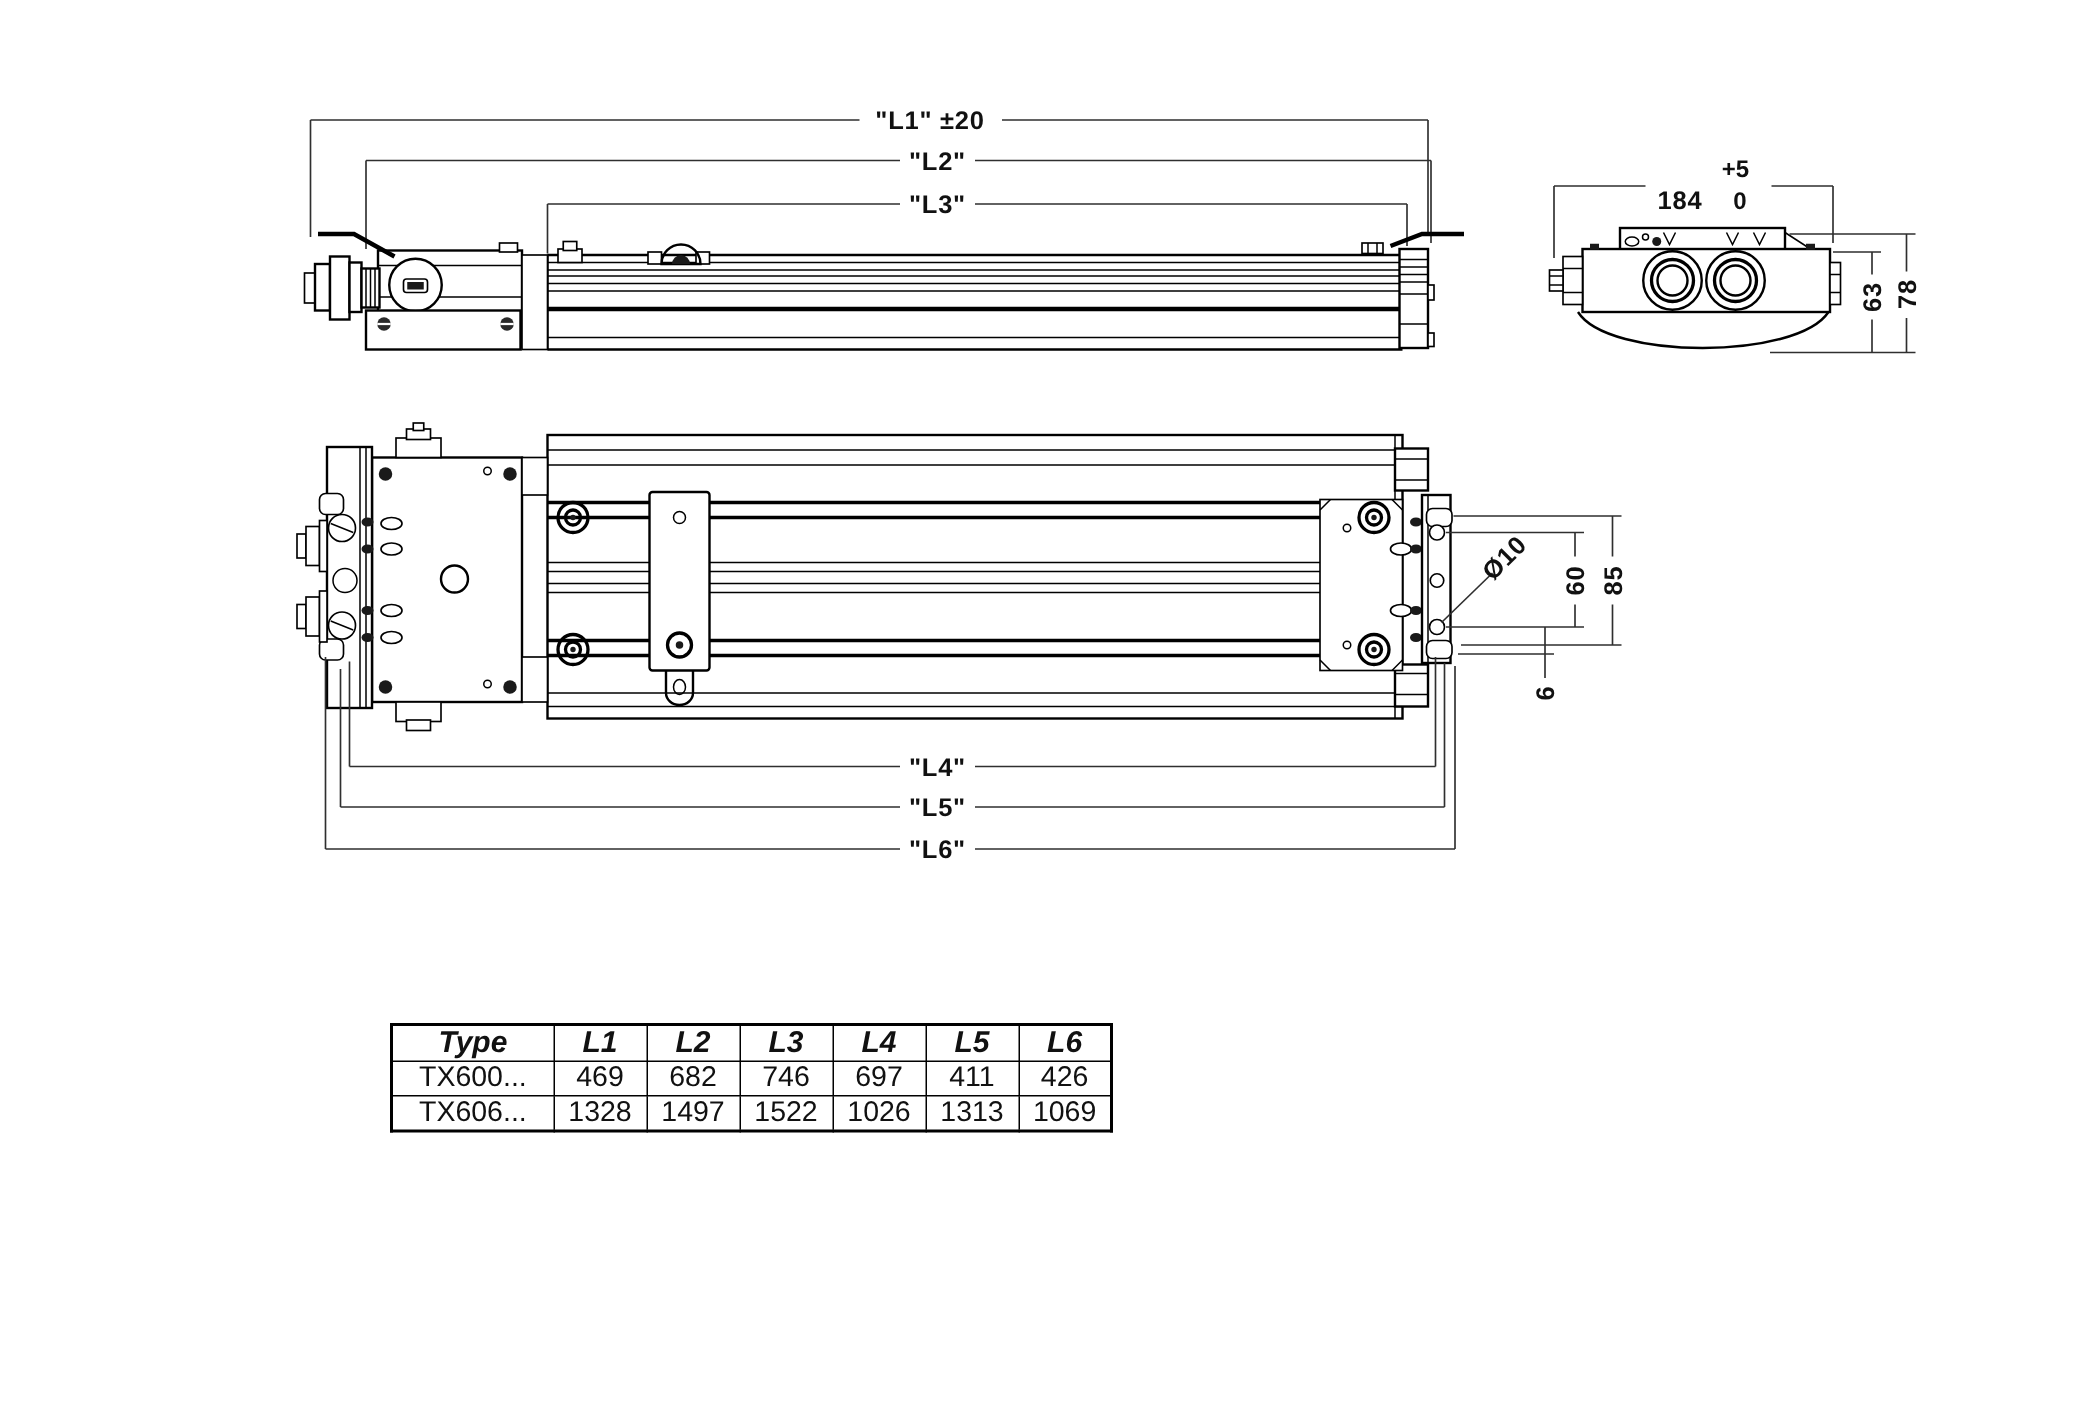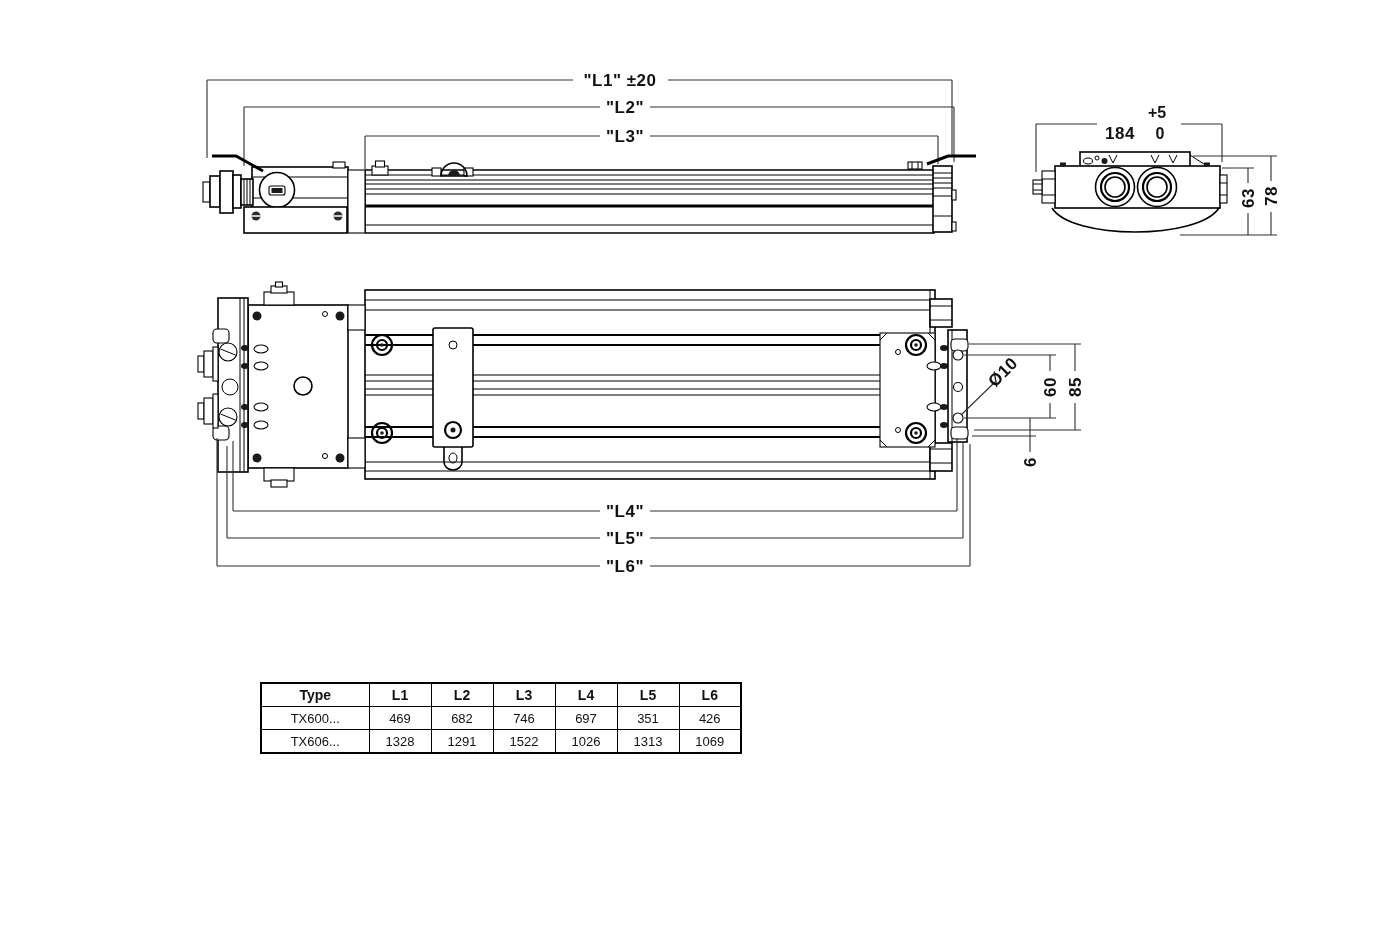--- a/index.html
+++ b/index.html
@@ -13,22 +13,22 @@
   .thick{stroke:#000;stroke-width:3;fill:none;}
   .med{stroke:#000;stroke-width:2.2;fill:none;}
   .dim{stroke:#2f2f2f;stroke-width:1.1;fill:none;}
   .wfill{fill:#fff;stroke:#000;stroke-width:1.6;}
   .wfill-thin{fill:#fff;stroke:#000;stroke-width:1.1;}
   .dark{fill:#1a1a1a;stroke:none;}
   
   #spec-table{position:absolute;left:260px;top:682px;border-collapse:collapse;
               table-layout:fixed;background:#fff;}
   #spec-table td,#spec-table th{border:1px solid #000;text-align:center;vertical-align:middle;
-              font-size:13px;padding:0;height:22px;color:#111;}
-  #spec-table th{font-weight:bold;font-size:14px;}
+              font-size:19px;padding:0;height:22px;color:#111;}
+  #spec-table th{font-weight:bold;font-size:20px;font-style:italic;}
   #spec-table{border:2px solid #000;}
   .col-type{width:108px;}
   .col-l{width:62px;}
 </style>
 </head>
 <body>
 
 <div id="stage">
 
 <svg width="1400" height="934" viewBox="0 0 1400 934">
@@ -350,27 +350,27 @@
     <th>L4</th>
     <th>L5</th>
     <th>L6</th>
   </tr>
   <tr>
     <td>TX600...</td>
     <td>469</td>
     <td>682</td>
     <td>746</td>
     <td>697</td>
-    <td>351</td>
+    <td>411</td>
     <td>426</td>
   </tr>
   <tr>
     <td>TX606...</td>
     <td>1328</td>
-    <td>1291</td>
+    <td>1497</td>
     <td>1522</td>
     <td>1026</td>
     <td>1313</td>
     <td>1069</td>
   </tr>
 </tbody>
     </table>
 
 </div>
 

